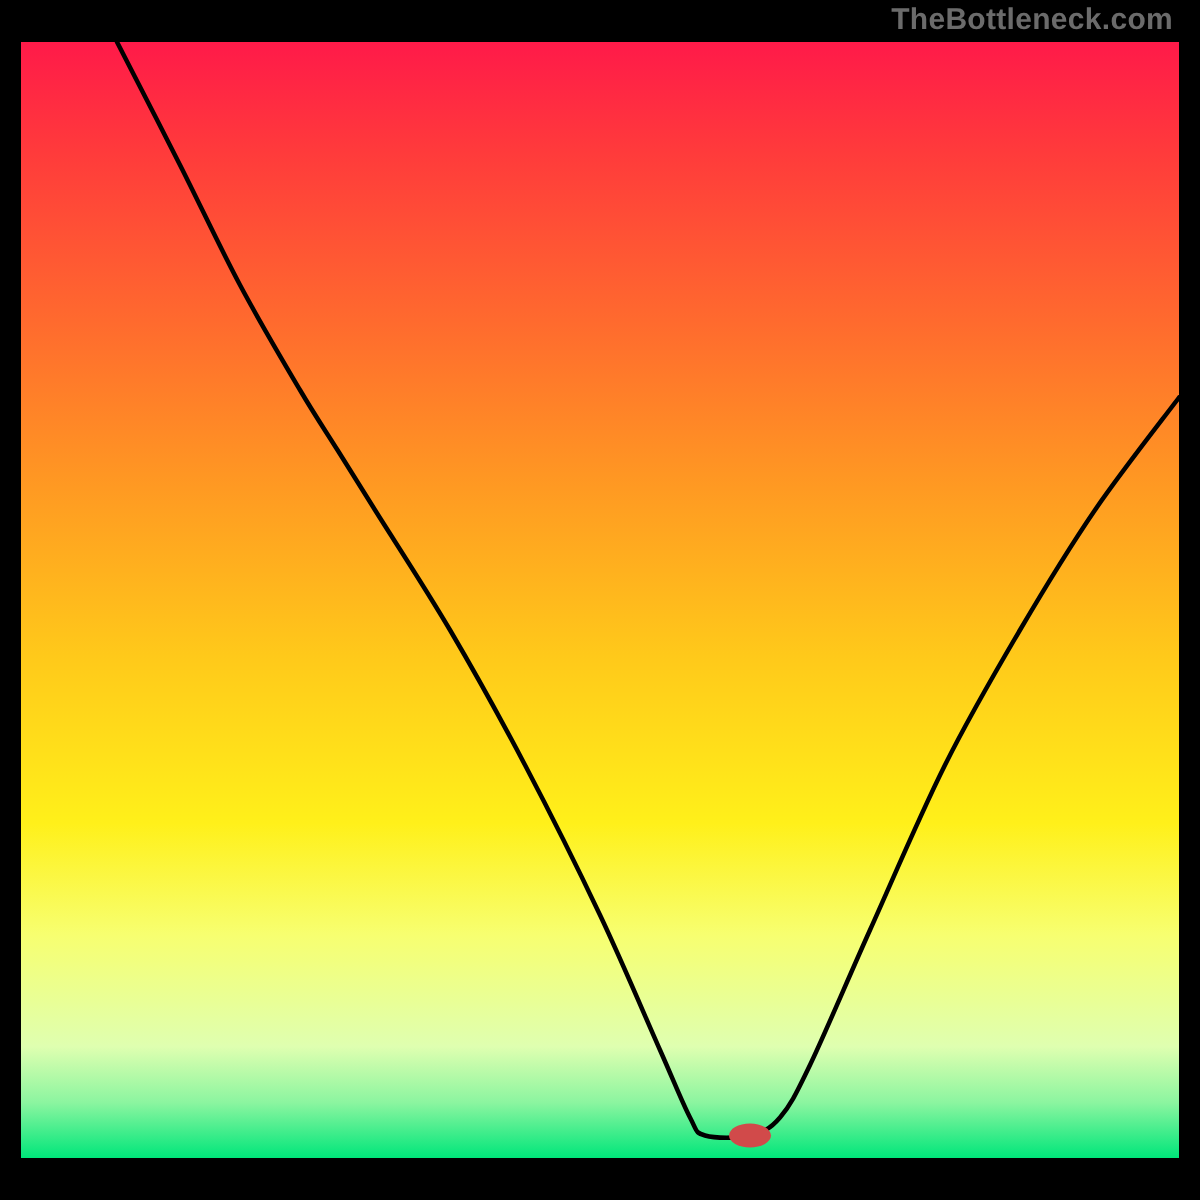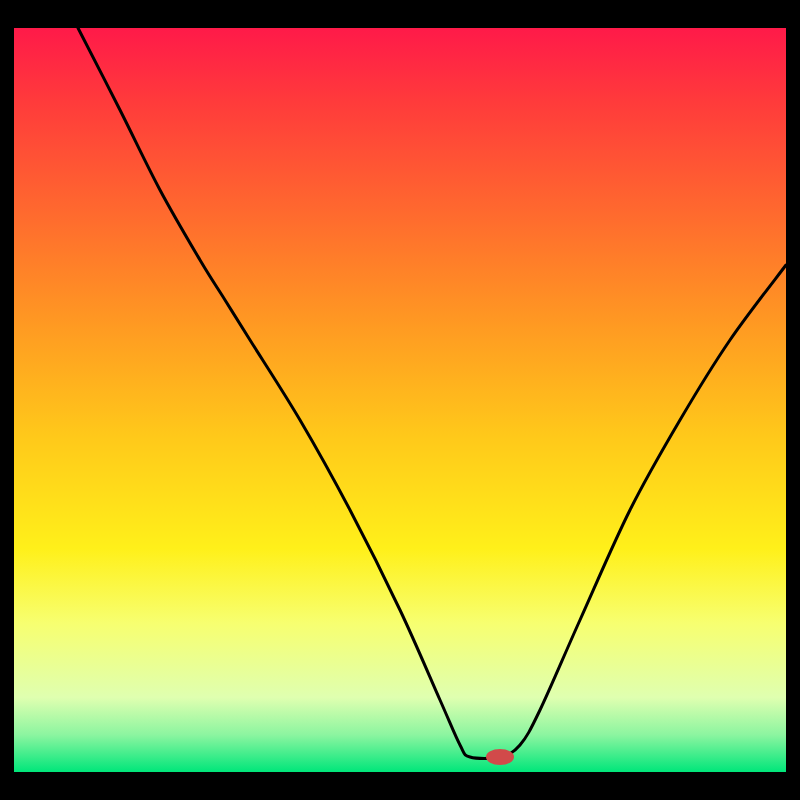--- a/index.html
+++ b/index.html
@@ -45,13 +45,14 @@
           <stop offset="80%" stop-color="#f7ff70"></stop>
           <stop offset="90%" stop-color="#dfffb0"></stop>
           <stop offset="95%" stop-color="#8cf5a0"></stop>
           <stop offset="100%" stop-color="#00e67a"></stop>
         </linearGradient>
     </defs>
     <rect id="bg-rect" fill="url(#bg-grad)" x="14" y="28" width="772" height="744"></rect>
     <path id="curve" fill="none" stroke-linecap="round" stroke-linejoin="round" d="M 78 28 C 85 41.666666666666664, 106.33333333333333 83, 120 110 C 133.66666666666666 137, 146.66666666666666 165, 160 190 C 173.33333333333334 215, 189.16666666666666 241.66666666666666, 200 260 C 210.83333333333334 278.3333333333333, 216.66666666666666 286.6666666666667, 225 300 C 233.33333333333334 313.3333333333333, 237.5 320, 250 340 C 262.5 360, 283.3333333333333 391.6666666666667, 300 420 C 316.6666666666667 448.3333333333333, 333.3333333333333 478.3333333333333, 350 510 C 366.6666666666667 541.6666666666666, 385 578.3333333333334, 400 610 C 415 641.6666666666666, 430 677.5, 440 700 C 450 722.5, 455 735.5, 460 745 C 465 754.5, 463.3333333333333 755, 470 757 C 476.6666666666667 759, 491.6666666666667 759, 500 757 C 508.3333333333333 755, 513.3333333333334 752.8333333333334, 520 745 C 526.6666666666666 737.1666666666666, 530 730.8333333333334, 540 710 C 550 689.1666666666666, 565 653.3333333333334, 580 620 C 595 586.6666666666666, 613.3333333333334 543.3333333333334, 630 510 C 646.6666666666666 476.6666666666667, 663.3333333333334 448.3333333333333, 680 420 C 696.6666666666666 391.6666666666667, 712.3333333333334 365.8333333333333, 730 340 C 747.6666666666666 314.1666666666667, 776.6666666666666 277.5, 786 265" stroke="#000000" stroke-width="3"></path>
     <ellipse id="marker" cx="500" cy="757" rx="14" ry="8" fill="#d14a4a"></ellipse>
   </svg>
+  <div class="watermark">TheBottleneck.com</div>
 </div>
 
 </body></html>

